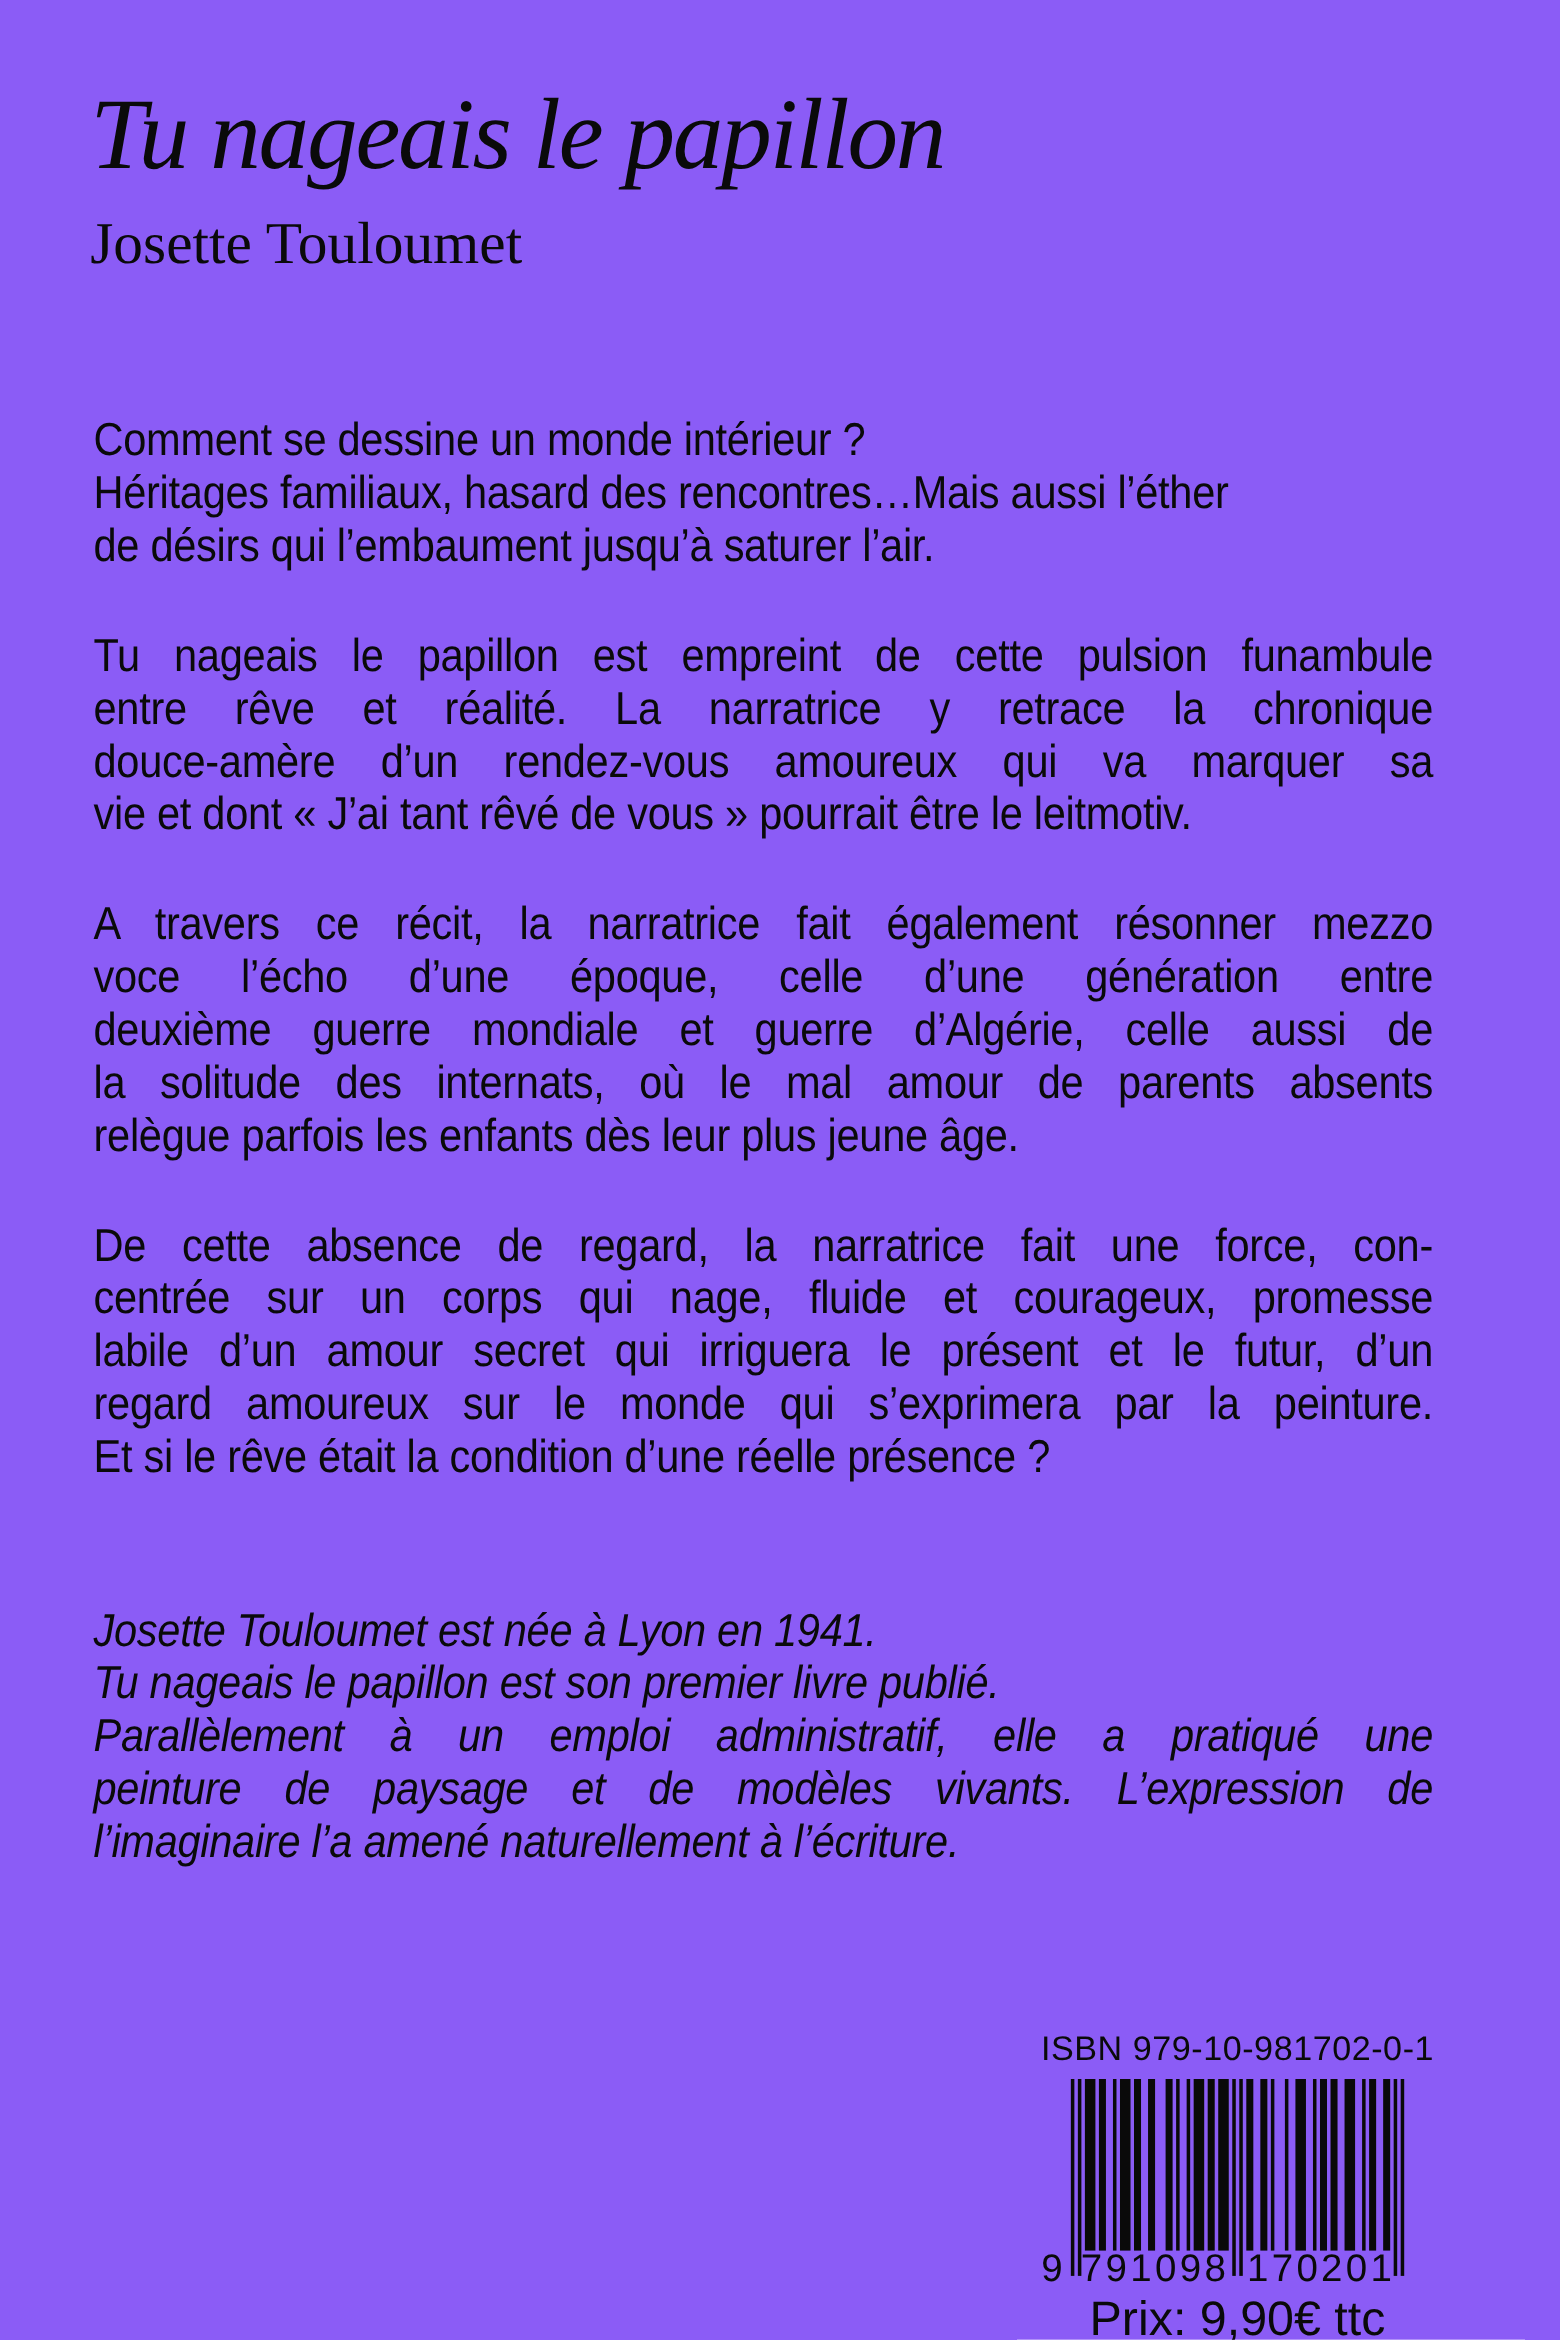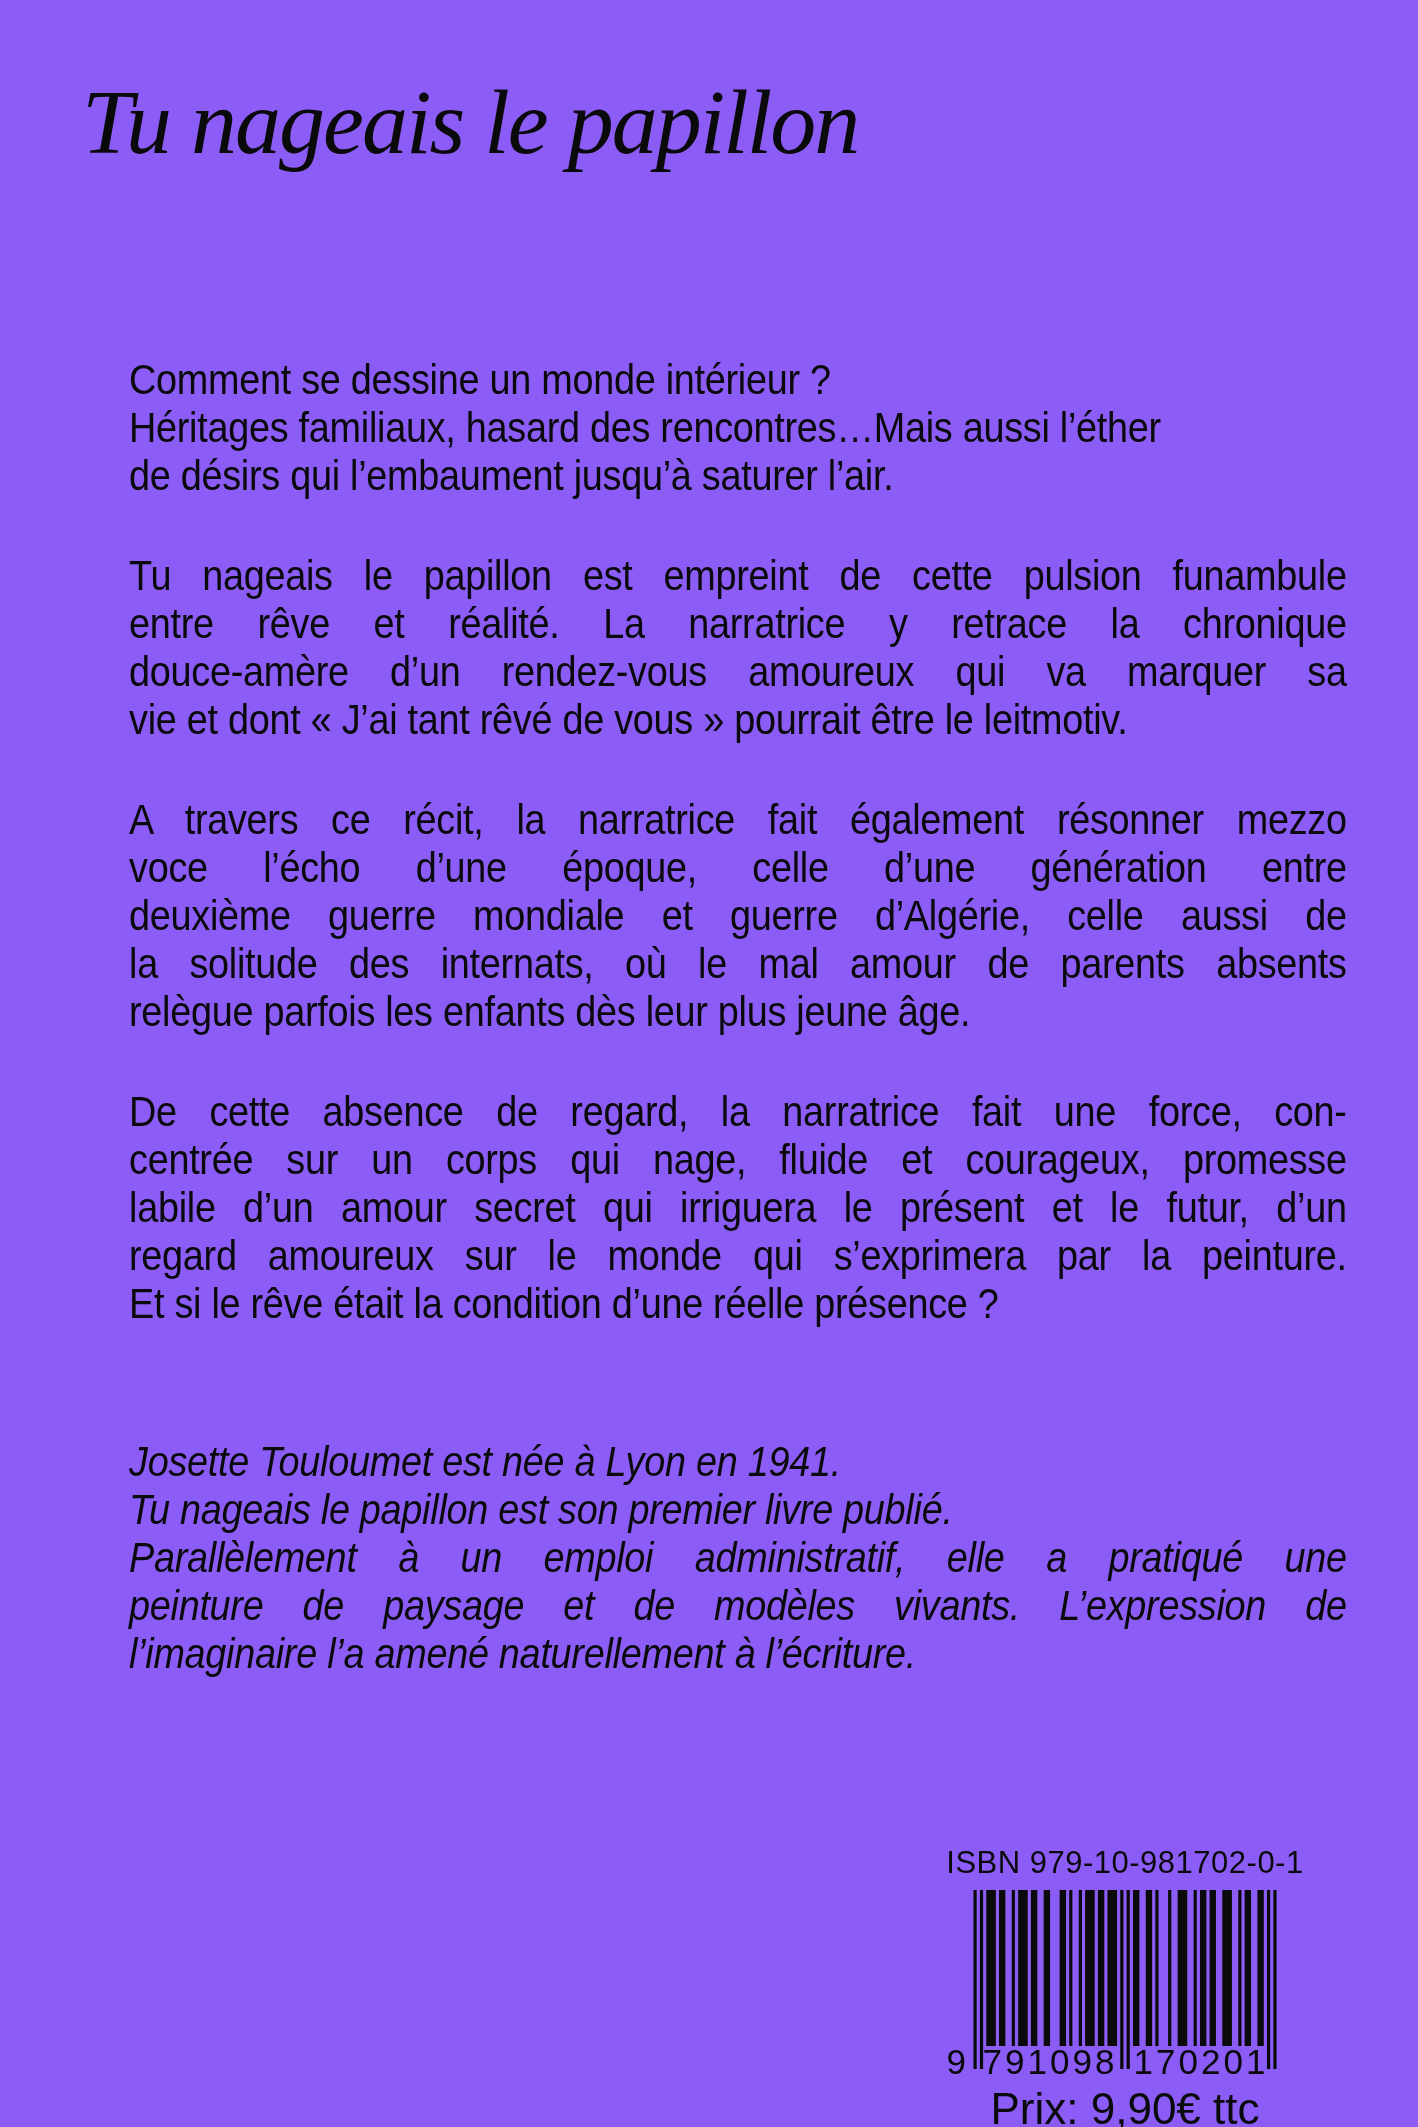--- a/index.html
+++ b/index.html
@@ -22,21 +22,21 @@
     white-space:nowrap;
   }
   .author{
     position:absolute;left:82px;top:192px;
     font-family:"Liberation Serif",serif;
     font-size:54px;line-height:1.1;
     white-space:nowrap;
   }
 
   .body-block{
-    position:absolute;left:85px;top:356px;width:1218px;margin-left:44px;
+    position:absolute;left:85px;top:376px;width:1218px;
   }
   .condense{
     width:1353px;
     transform:scaleX(0.9);
     transform-origin:0 0;
   }
   .para{
     margin:0 0 52px 0;
     font-size:42px;line-height:48px;
     letter-spacing:-0.3px;
@@ -70,20 +70,21 @@
     font-size:44px;line-height:46px;margin-top:8px;
     white-space:nowrap;
   }
 </style>
 </head>
 <body>
 
 <div class="page">
 
   <h1 class="title">Tu nageais le papillon</h1>
+  <div class="author">Josette Touloumet</div>
 
   <div class="body-block">
     <div class="condense">
 
       <p class="para">
         <span class="line">Comment se dessine un monde intérieur ?</span>
         <span class="line">Héritages familiaux, hasard des rencontres…Mais aussi l’éther</span>
         <span class="line">de désirs qui l’embaument jusqu’à saturer l’air.</span>
       </p>
 

